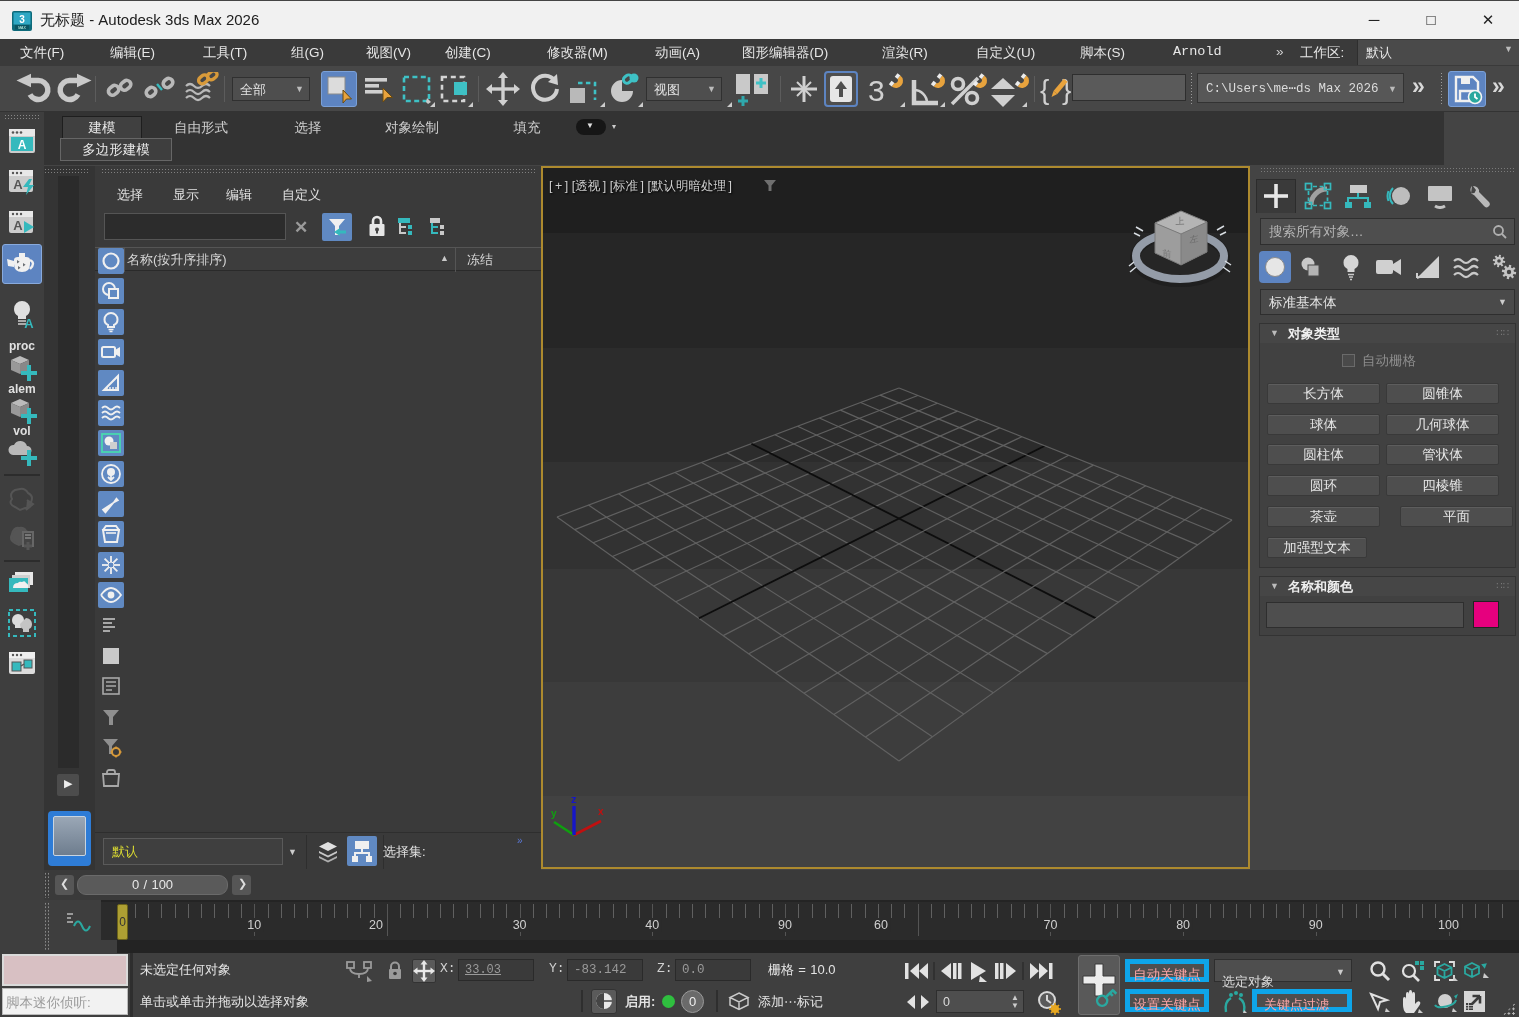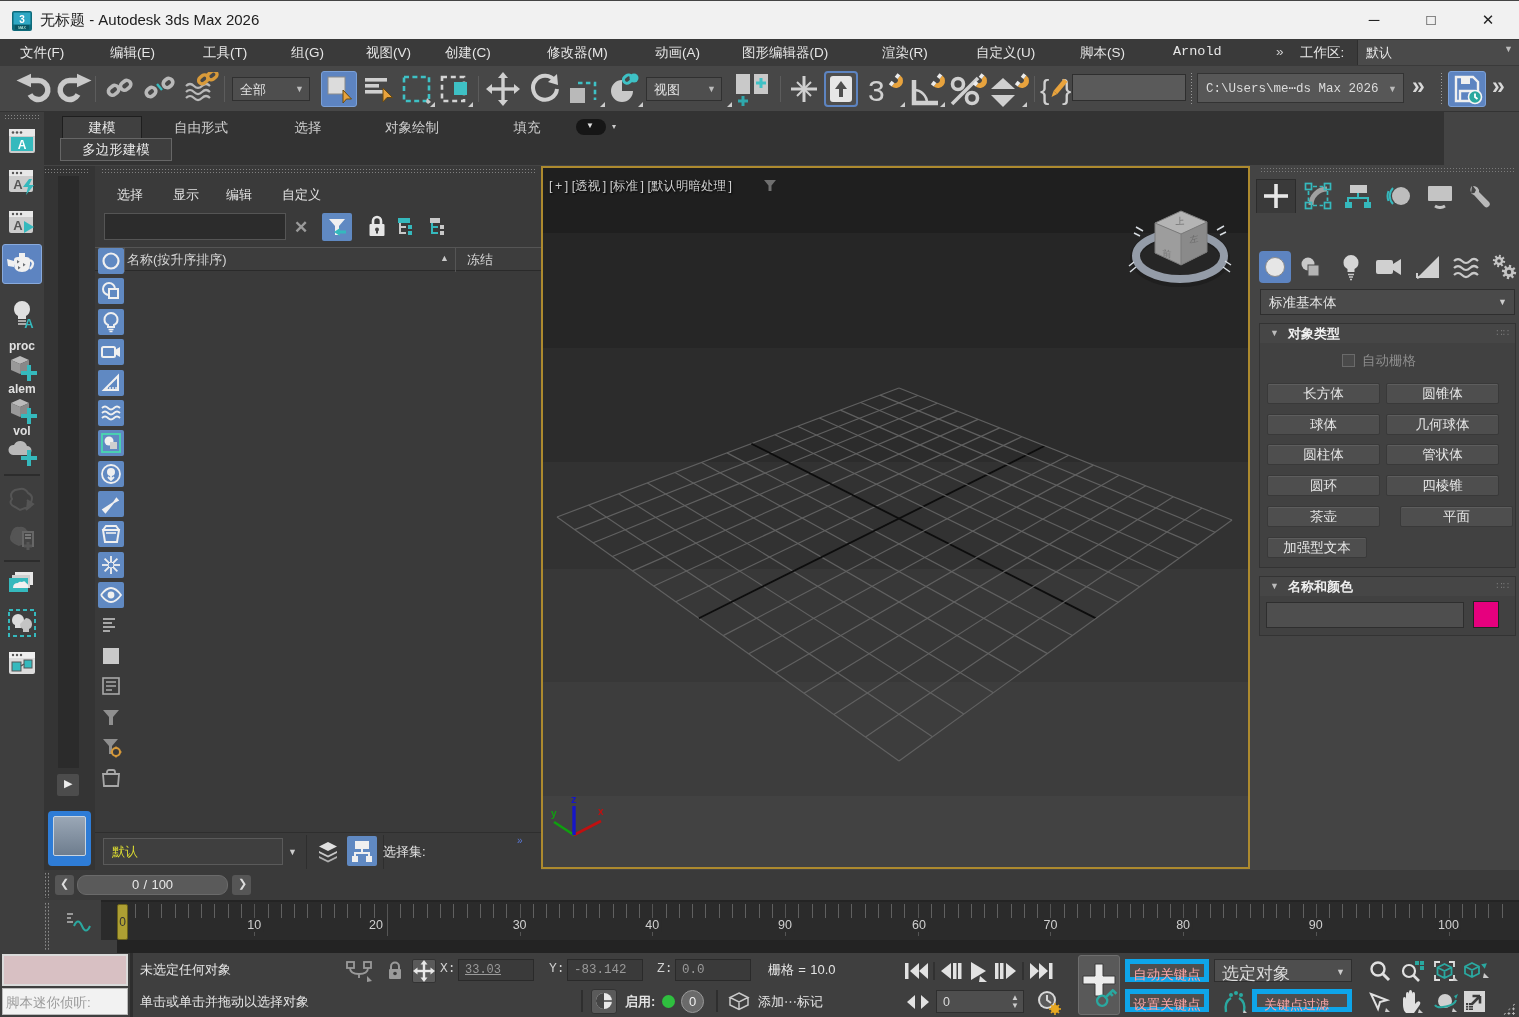--- a/index.html
+++ b/index.html
@@ -715,20 +715,27 @@
           <circle cx="15" cy="13" r="9" fill="#bdbdbd"></circle>
           <path d="M7 5 A 11.5 11.5 0 0 0 7 21" fill="none" stroke="#35b9bd" stroke-width="2"></path>
           <path d="M4 8 A 13.5 13.5 0 0 0 4 18" fill="none" stroke="#35b9bd" stroke-width="2" transform="translate(-1.5,0)"></path>
         </svg>
       <svg class="abs" style="left:170px;top:4px;" width="28" height="26" viewBox="0 0 28 26">
           <rect x="2" y="3" width="24" height="15" rx="1" fill="#c4c4c4"></rect>
           <path d="M9 23 q5 3 10 0" fill="none" stroke="#c4c4c4" stroke-width="3"></path>
         </svg>
       <svg class="abs" style="left:210px;top:4px;" width="28" height="26" viewBox="0 0 28 26">
           <path d="M6 3 a5.5 5.5 0 0 0 2 9 l10 11 a3 3 0 0 0 5 -4 L13 9 a5.5 5.5 0 0 0 -6 -6 l3 4 l-1.5 3 l-3.5 0.5 z" fill="#b9b9b9"></path>
+        </svg>
+    </div>
+    <div class="abs" style="left:4px;top:53px;width:255px;height:27px;background:#4e4e4e;border:1px solid #2e2e2e;">
+      <span class="abs" style="left:8px;top:4px;color:#b4b4b4;font-size:13.5px;">搜索所有对象…</span>
+      <svg class="abs" style="right:6px;top:5px;" width="16" height="16" viewBox="0 0 16 16">
+          <circle cx="6.5" cy="6.5" r="4.5" fill="none" stroke="#b0b0b0" stroke-width="1.8"></circle>
+          <line x1="10" y1="10" x2="14" y2="14" stroke="#b0b0b0" stroke-width="1.8"></line>
         </svg>
     </div>
     <div class="abs" style="left:3px;top:86px;width:32px;height:32px;background:#5d84c1;border-radius:4px;"><svg width="32" height="32" viewBox="0 0 32 32">
           <circle cx="16" cy="16" r="9.5" fill="#e6e6e6" stroke="#8a8a8a"></circle>
         </svg></div>
     <svg class="abs" style="left:42px;top:89px;" width="28" height="28" viewBox="0 0 28 28">
         <circle cx="10" cy="10" r="6.5" fill="#c9c9c9"></circle>
         <rect x="10" y="11" width="11" height="11" fill="#b4b4b4" stroke="#4a4a4a"></rect>
       </svg>
     <svg class="abs" style="left:82px;top:88px;" width="26" height="28" viewBox="0 0 26 28">
@@ -914,21 +921,21 @@
         <div class="tick big" style="left:1346.5px;"></div>
         <div class="tick" style="left:1359.8px;"></div>
         <div class="tick" style="left:1373.0px;"></div>
         <div class="tick" style="left:1386.3px;"></div>
         <div class="tick" style="left:1399.6px;"></div>
         <div class="tlab" style="left:152.2px;">10</div>
         <div class="tlab" style="left:274px;">20</div>
         <div class="tlab" style="left:417.6px;">30</div>
         <div class="tlab" style="left:550.3px;">40</div>
         <div class="tlab" style="left:683.0px;">90</div>
-        <div class="tlab" style="left:817px;">60</div>
+        <div class="tlab" style="left:779px;">60</div>
         <div class="tlab" style="left:948.4px;">70</div>
         <div class="tlab" style="left:1081.1px;">80</div>
         <div class="tlab" style="left:1213.8px;">90</div>
         <div class="tlab" style="left:1346.5px;">100</div>
       </div>
     <div class="abs" style="left:117px;top:2px;width:11px;height:36px;background:#ad9f33;border:1px solid #6b621a;border-radius:2px;text-align:center;line-height:34px;color:#333;font-size:12px;">0</div>
   </div>
   <div id="belowruler"></div>
   <div class="abs" style="left:0;top:940px;width:117px;height:13px;background:#3e3e3e;"></div>
   <div class="abs" style="left:44px;top:940px;width:6px;height:10px;background-image:radial-gradient(#888 30%,transparent 34%);background-size:3px 3.5px;"></div>
@@ -1052,21 +1059,21 @@
             <circle cx="22" cy="42" r="5" fill="none" stroke="#2aa8a0" stroke-width="2.5"></circle>
             <line x1="26" y1="42" x2="38" y2="42" stroke="#2aa8a0" stroke-width="2.5"></line>
             <line x1="33" y1="42" x2="33" y2="46" stroke="#2aa8a0" stroke-width="2.5"></line>
             <line x1="37" y1="42" x2="37" y2="47" stroke="#2aa8a0" stroke-width="2.5"></line>
           </g>
         </svg>
     </div>
     <div class="btn abs" style="left:1125px;top:6px;width:84px;height:23px;background:#4e4e4e;text-align:center;line-height:21px;font-size:13.5px;">自动关键点</div>
     <div class="btn abs" style="left:1125px;top:36px;width:84px;height:23px;background:#4e4e4e;text-align:center;line-height:21px;font-size:13.5px;">设置关键点</div>
     <div class="field abs" style="left:1214px;top:6px;width:138px;height:23px;background:#4e4e4e;border-color:#2e2e2e;">
-      <span style="position:absolute;left:7px;top:2px;color:#dcdcdc;font-size:17px;">选定对象</span>
+      <span style="position:absolute;left:7px;top:13px;color:#dcdcdc;font-size:13px;">选定对象</span>
       <span style="position:absolute;right:6px;top:7px;color:#ccc;font-size:9px;">▼</span>
     </div>
     <svg class="abs" style="left:1222px;top:37px;" width="26" height="24" viewBox="0 0 26 24">
         <g stroke="#2aa8a0" stroke-width="2.4" fill="none">
           <path d="M4 22 q-2 -10 5 -14"></path>
           <path d="M22 22 q2 -10 -5 -14"></path>
         </g>
         <circle cx="9" cy="5" r="2" fill="#2aa8a0"></circle>
         <circle cx="14" cy="3" r="2" fill="#2aa8a0"></circle>
         <circle cx="19" cy="5" r="2" fill="#2aa8a0"></circle>

